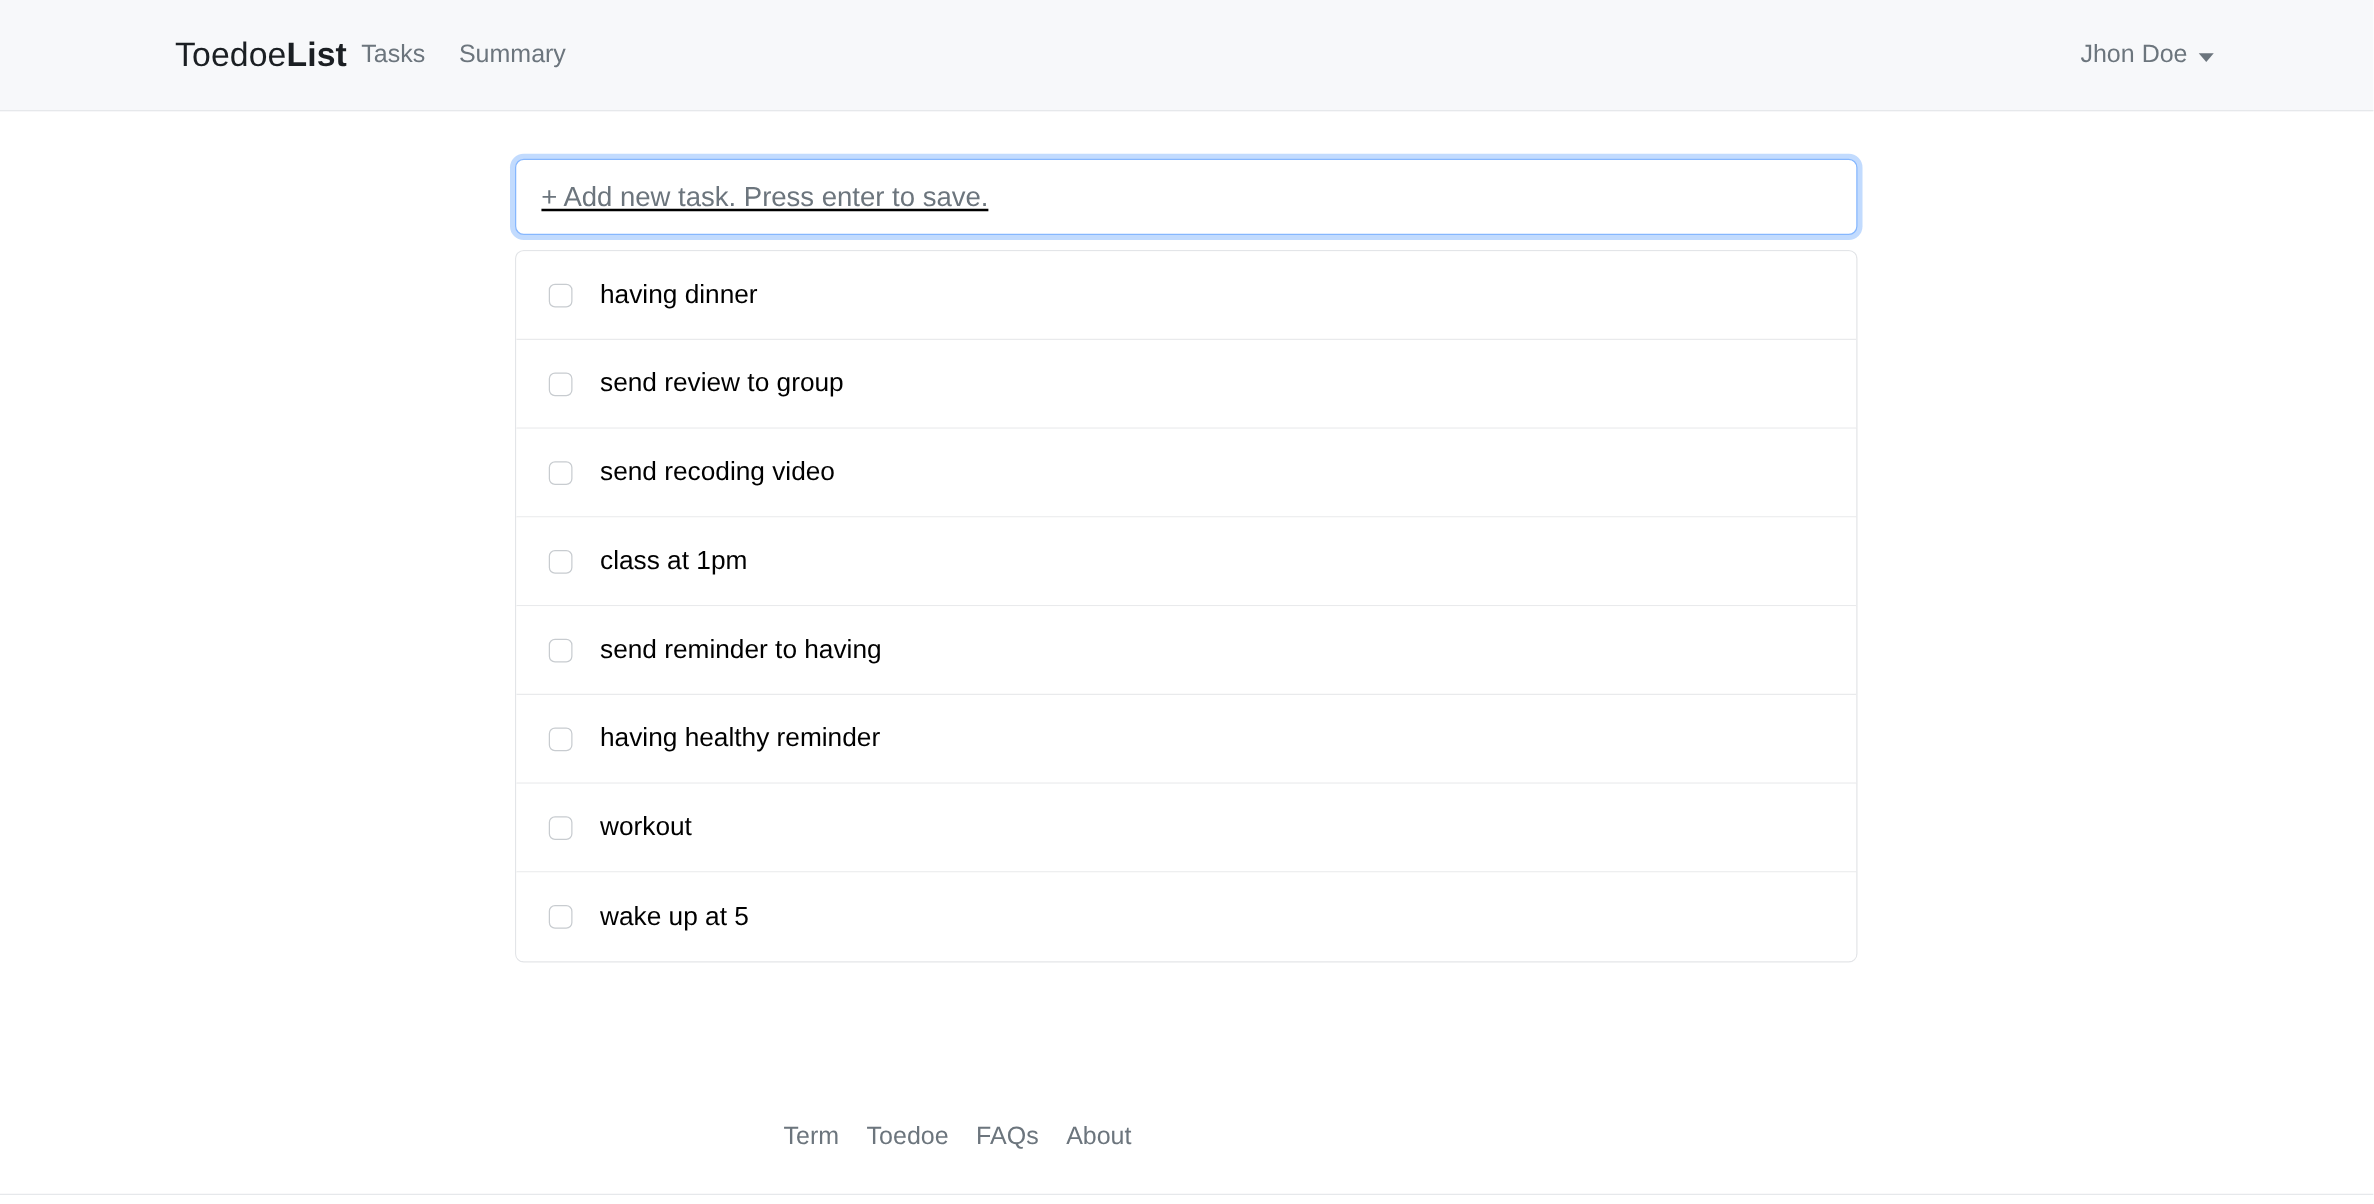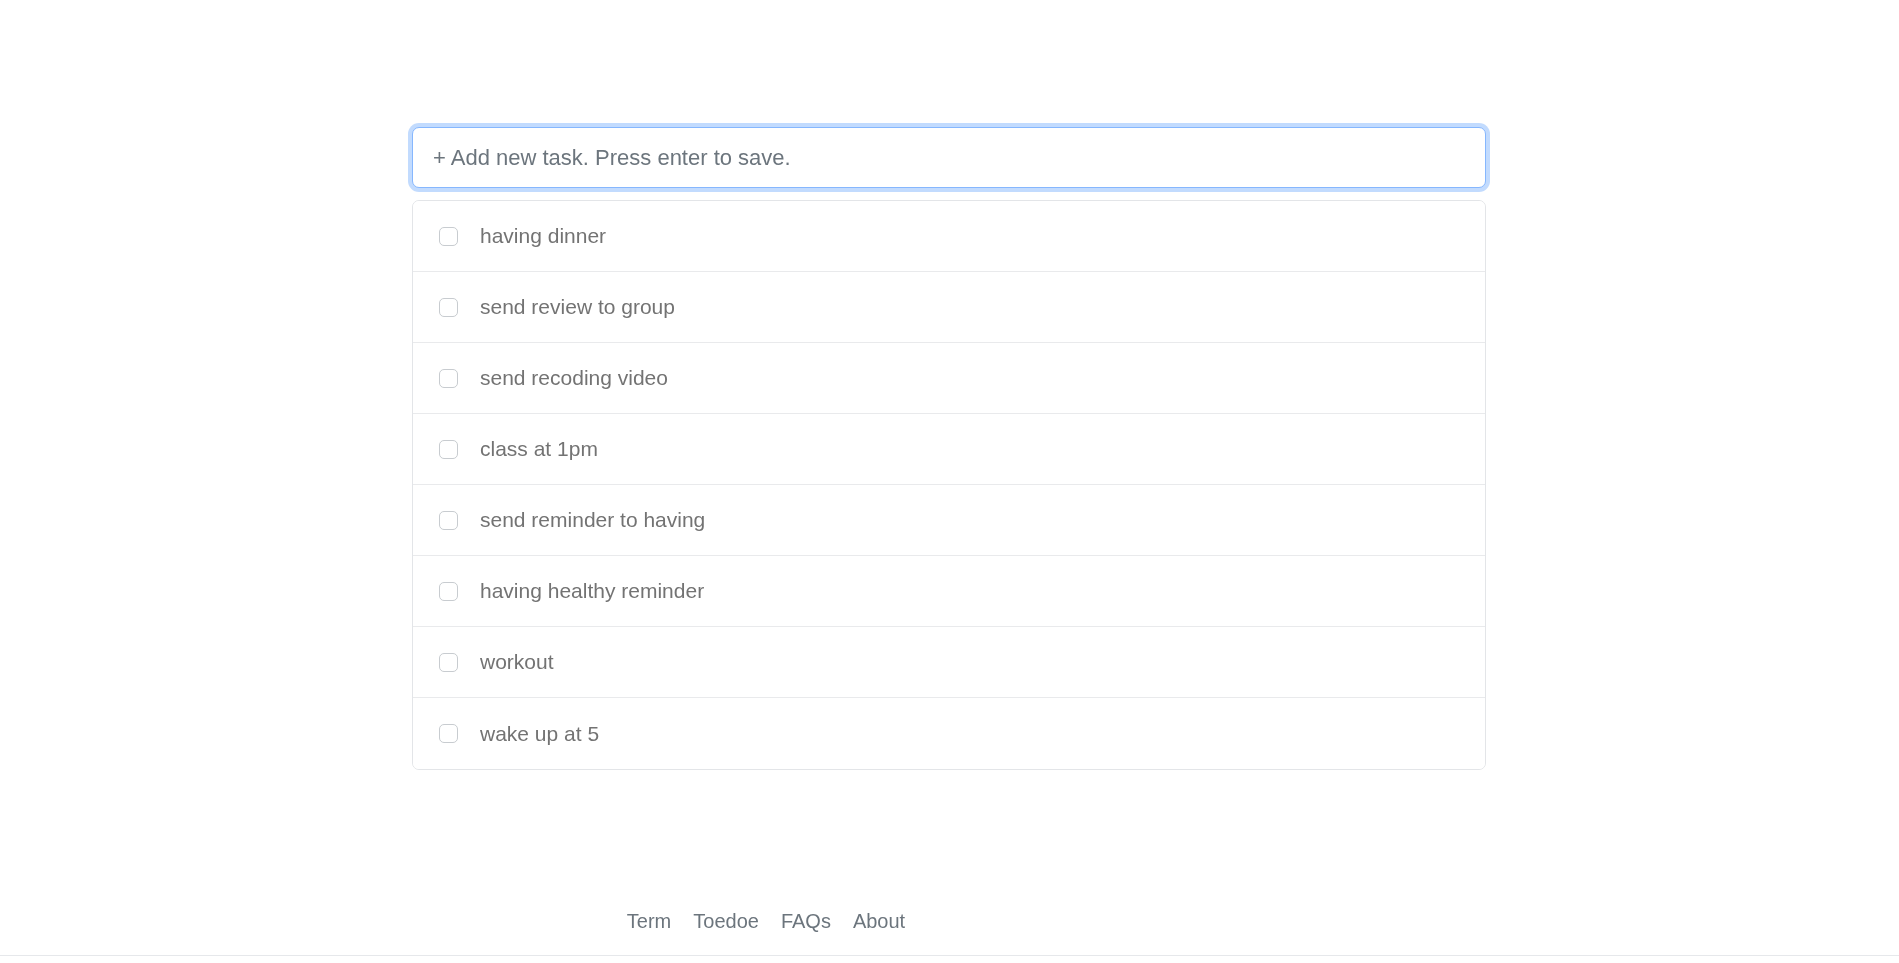--- a/index.html
+++ b/index.html
@@ -91,20 +91,21 @@
   .content {
     position: absolute;
     left: 412px;
     top: 127px;
     width: 1074px;
   }
 
   .add-task-wrap {
     position: relative;
     width: 1074px;
+    text-decoration: underline;
   }
   .add-task-input {
     display: block;
     width: 1074px;
     height: 61px;
     padding: 0 20px;
     font-family: "Liberation Sans", sans-serif;
     font-size: 22px;
     color: #495057;
     background: #ffffff;
@@ -149,35 +150,34 @@
     background: #ffffff;
     cursor: pointer;
   }
   .task-checkbox:checked {
     background: #0d6efd;
     border-color: #0d6efd;
   }
   .task-label {
     margin-left: 22px;
     font-size: 21px;
-    color: #737373;
+    color: #000000;
     white-space: nowrap;
   }
 
   
   .footer {
     position: absolute;
     left: 0;
     top: 898px;
     width: 1532px;
     display: flex;
     justify-content: center;
     align-items: center;
     gap: 22px;
-    margin-top: 12px;
   }
   .footer-link {
     font-size: 20px;
     color: #6c757d;
     text-decoration: none;
     white-space: nowrap;
     cursor: pointer;
   }
 
   .bottom-rule {
@@ -187,20 +187,37 @@
     width: 1899px;
     height: 1px;
     background: #e6e8eb;
   }
 </style>
 </head>
 <body>
 
 <div class="page">
 
+  <div class="navbar">
+
+    <a class="brand">
+      <span class="brand-light">Toedoe</span><span class="brand-bold">List</span>
+    </a>
+
+    <div class="nav-links">
+      <a class="nav-link">Tasks</a>
+      <a class="nav-link">Summary</a>
+    </div>
+
+    <div class="user-menu">
+      <span class="user-name">Jhon Doe</span>
+      <span class="caret"></span>
+    </div>
+
+  </div>
 
   <div class="content">
 
     <div class="add-task-wrap">
       <input class="add-task-input" type="text" placeholder="+ Add new task. Press enter to save." style="">
     </div>
 
     <div class="task-card">
 
       <div class="task-row">

